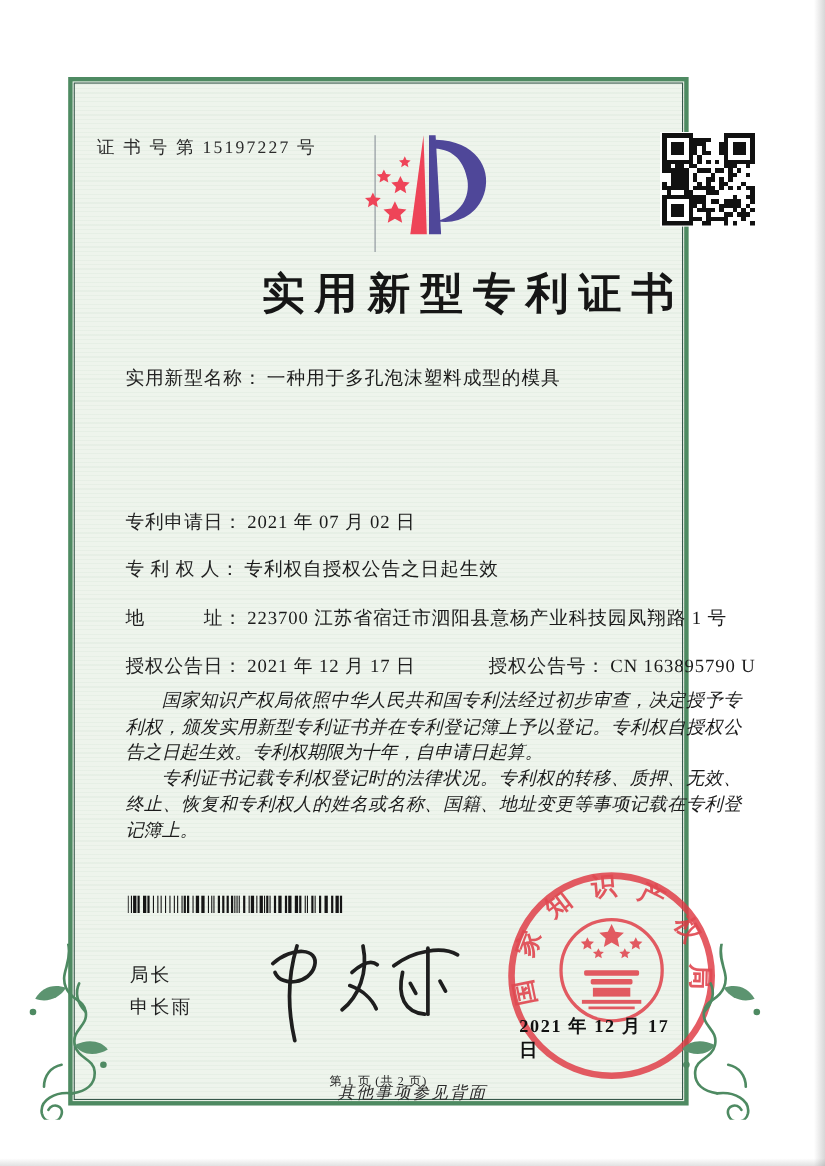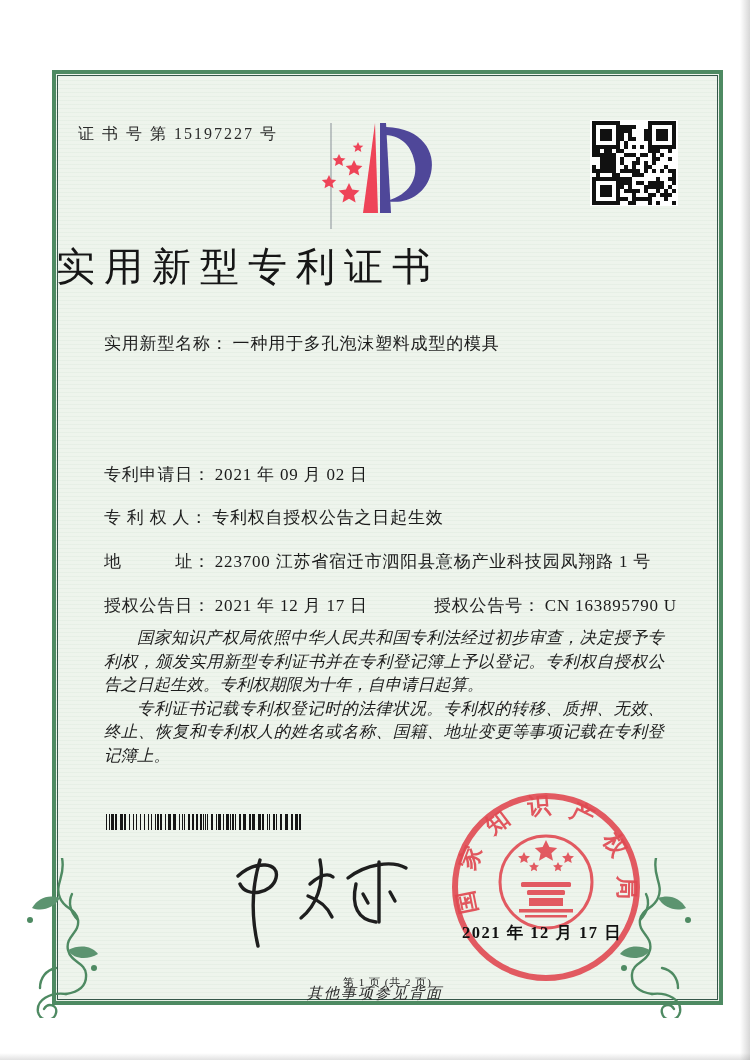--- a/index.html
+++ b/index.html
@@ -12,41 +12,41 @@
     content:""; position:absolute; right:0; top:0; width:10px; height:100%;
     background:linear-gradient(to left, rgba(110,110,110,.28), rgba(110,110,110,0));
     pointer-events:none;
   }
   .page::before{
     content:""; position:absolute; left:0; bottom:0; width:100%; height:7px;
     background:linear-gradient(to top, rgba(120,120,120,.22), rgba(120,120,120,0));
     pointer-events:none;
   }
   .frame{
-    position:absolute; left:52px; top:70px; width:671px; height:935px;
+    position:absolute; left:62px; top:70px; width:564px; height:935px;
     border:4px solid #4e8a62; box-sizing:border-box;
     background:
       repeating-linear-gradient(0deg, rgba(110,160,125,.06) 0 1px, rgba(255,255,255,0) 1px 4px),
       #eef4ec;
   }
   .frame-inner{ position:absolute; inset:1px; border:1px solid #36574a; pointer-events:none;}
   .cert-no{ position:absolute; left:22px; top:50px; font-size:16px; letter-spacing:2px; color:#2a2a2a;}
   .logo{ position:absolute; left:255px; top:40px; width:160px; height:130px;}
   .qr{ position:absolute; left:534px; top:46px; width:86px; height:84px; background:#fff; padding:1px;}
   .title{
-    position:absolute; left:0; top:166px; width:100%; margin:0; text-align:left;
-    font-size:39px; font-weight:400; letter-spacing:9px; color:#161616;
+    position:absolute; left:0; top:166px; width:100%; margin:0; text-align:right;
+    font-size:39px; font-weight:700; letter-spacing:9px; color:#161616;
   }
   .fieldrow{ position:absolute; left:48px; font-size:17px; letter-spacing:.8px; white-space:nowrap;}
   .fieldrow .lbl{ color:#222;}
   .fieldrow .val{ color:#1a1a1a; margin-left:4px;}
   .pair2{ position:absolute; left:330px; top:0;}
   .paras{
     position:absolute; left:48px; top:552px; width:560px; font-size:16.5px;
-    font-style:italic; line-height:23.5px; text-align:justify; color:#1c1c1c;
+    font-style:italic; line-height:23.5px; text-align:justify; color:#1c1c1c;font-family:Liberation Mono, monospace;
   }
   .paras p{ margin:0; text-indent:2em;}
   .barcode{ position:absolute; left:50px; top:740px; width:196px; height:16px;}
   .director{ position:absolute; left:52px; top:798px; font-size:17px; line-height:29px; letter-spacing:2px;}
   .signature{ position:absolute; left:160px; top:772px; width:200px; height:110px;}
   .seal{ position:absolute; left:391px; top:714px; width:198px; height:198px; opacity:.92;}
   .seal-date{ position:absolute; left:406px; top:848px; font-size:16.5px; letter-spacing:1.5px; color:#111; font-weight:600;}
   .page-info{ position:absolute; left:0; top:901px; width:100%; text-align:center; font-size:11px; letter-spacing:1px; color:#222;}
   .back-note{ position:absolute; left:0; top:984px; width:100%; text-align:center; font-size:15px; font-style:italic; color:#2a2a2a; letter-spacing:2px;}
   .flourish{ position:absolute; width:96px; height:160px;}
@@ -232,21 +232,21 @@
         <rect x="1" y="15" width="5" height="5" fill="#fff"></rect>
         <rect x="2" y="16" width="3" height="3" fill="#111"></rect>
       </svg>
 
     <h1 class="title">实用新型专利证书</h1>
 
     <div class="fieldrow" style="top:258px">
       <span class="lbl">实用新型名称：</span><span class="val">一种用于多孔泡沫塑料成型的模具</span>
     </div>
     <div class="fieldrow" style="top:389px">
-      <span class="lbl">专利申请日：</span><span class="val">2021 年 09 月 02 日</span>
+      <span class="lbl">专利申请日：</span><span class="val">2021 年 07 月 02 日</span>
     </div>
     <div class="fieldrow" style="top:432px">
       <span class="lbl">专 利 权 人：</span><span class="val">专利权自授权公告之日起生效</span>
     </div>
     <div class="fieldrow" style="top:476px">
       <span class="lbl">地　　　址：</span><span class="val">223700 江苏省宿迁市泗阳县意杨产业科技园凤翔路 1 号</span>
     </div>
     <div class="fieldrow" style="top:520px">
       <span class="lbl">授权公告日：</span><span class="val">2021 年 12 月 17 日</span>
       <span class="pair2">
@@ -307,20 +307,24 @@
         <rect x="163" y="0" width="1" height="16" fill="#151515"></rect>
         <rect x="167" y="0" width="2" height="16" fill="#151515"></rect>
         <rect x="170" y="0" width="1" height="16" fill="#151515"></rect>
         <rect x="174" y="0" width="2" height="16" fill="#151515"></rect>
         <rect x="179" y="0" width="3" height="16" fill="#151515"></rect>
         <rect x="185" y="0" width="2" height="16" fill="#151515"></rect>
         <rect x="189" y="0" width="3" height="16" fill="#151515"></rect>
         <rect x="193" y="0" width="2" height="16" fill="#151515"></rect>
       </svg>
 
+    <div class="director">
+      <div>局长</div>
+      <div>申长雨</div>
+    </div>
 
     <svg class="signature" viewBox="0 0 200 110" fill="none" stroke="#1e1e1e" stroke-width="3.4" stroke-linecap="round" stroke-linejoin="round">
       <path d="M44 14 C36 40 35 70 42 100"></path>
       <path d="M22 30 C40 14 64 16 60 32 C56 48 30 52 24 38"></path>
       <path d="M94 38 C104 29 112 27 117 31"></path>
       <path d="M104 14 C109 38 100 60 85 72"></path>
       <path d="M92 50 C103 54 112 62 116 71"></path>
       <path d="M132 32 C150 18 176 14 190 22"></path>
       <path d="M163 16 L163 76"></path>
       <path d="M140 38 C135 60 142 74 160 76"></path>

